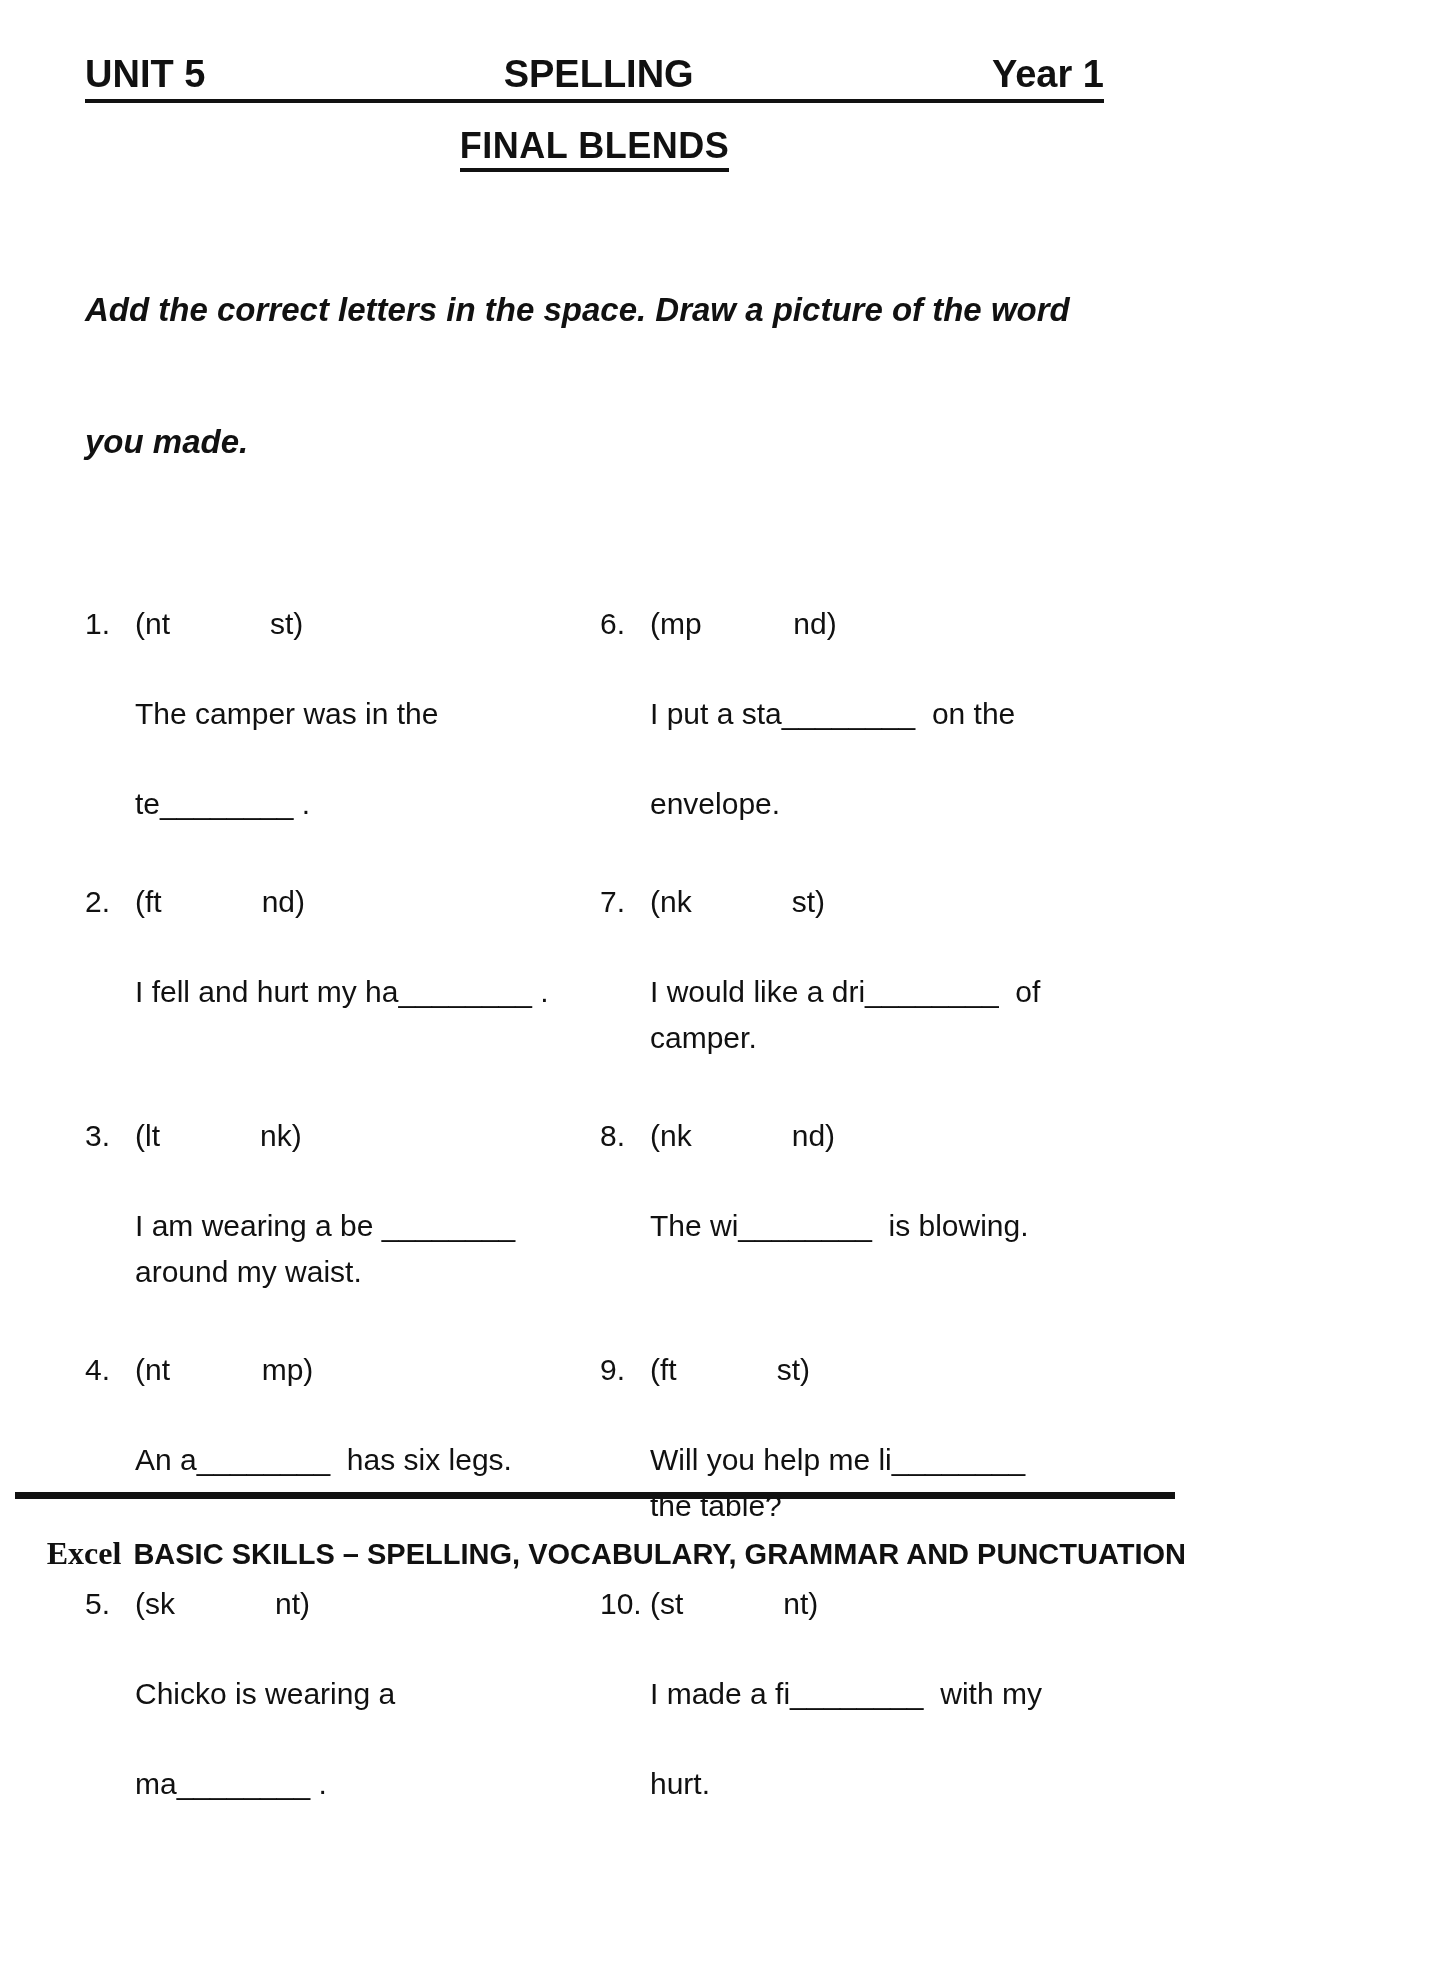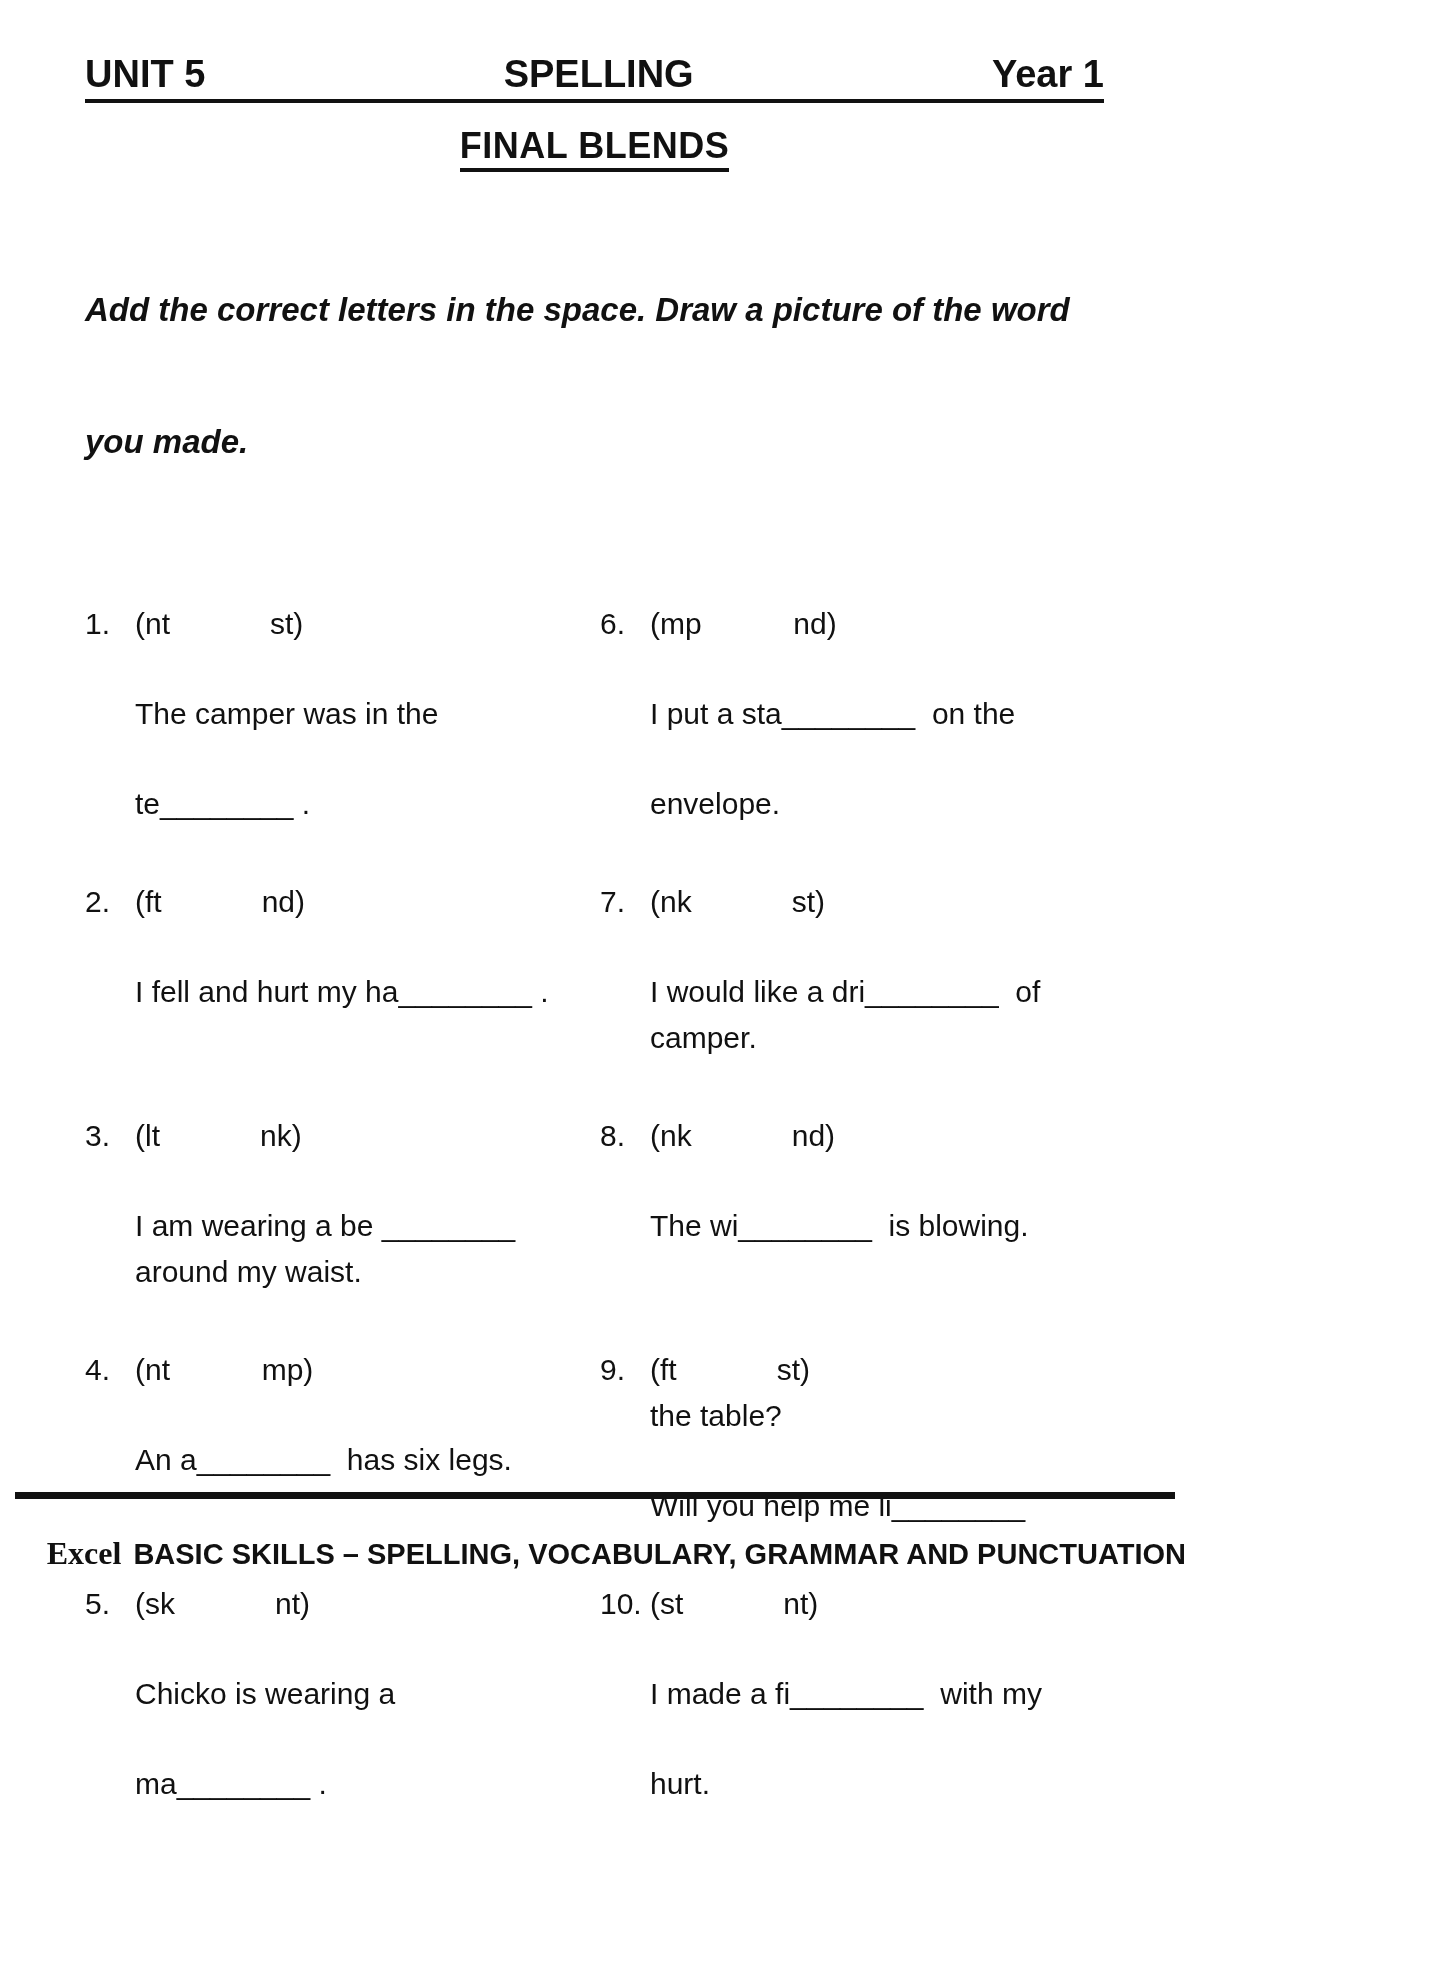--- a/index.html
+++ b/index.html
@@ -172,22 +172,22 @@
         <span class="blends">(nk            nd)</span>
       </div>
       <div class="line gap">The wi________  is blowing.</div>
     </div>
 
     <div class="item">
       <div class="item-head">
         <span class="num">9.</span>
         <span class="blends">(ft            st)</span>
       </div>
+      <div class="line gap">Will you help me li________</div>
       <div class="line wrap">the table?</div>
-      <div class="line gap">Will you help me li________</div>
     </div>
 
     <div class="item">
       <div class="item-head">
         <span class="num">10.</span>
         <span class="blends">(st            nt)</span>
       </div>
       <div class="line gap">I made a fi________  with my</div>
       <div class="line gap">hurt.</div>
     </div>

